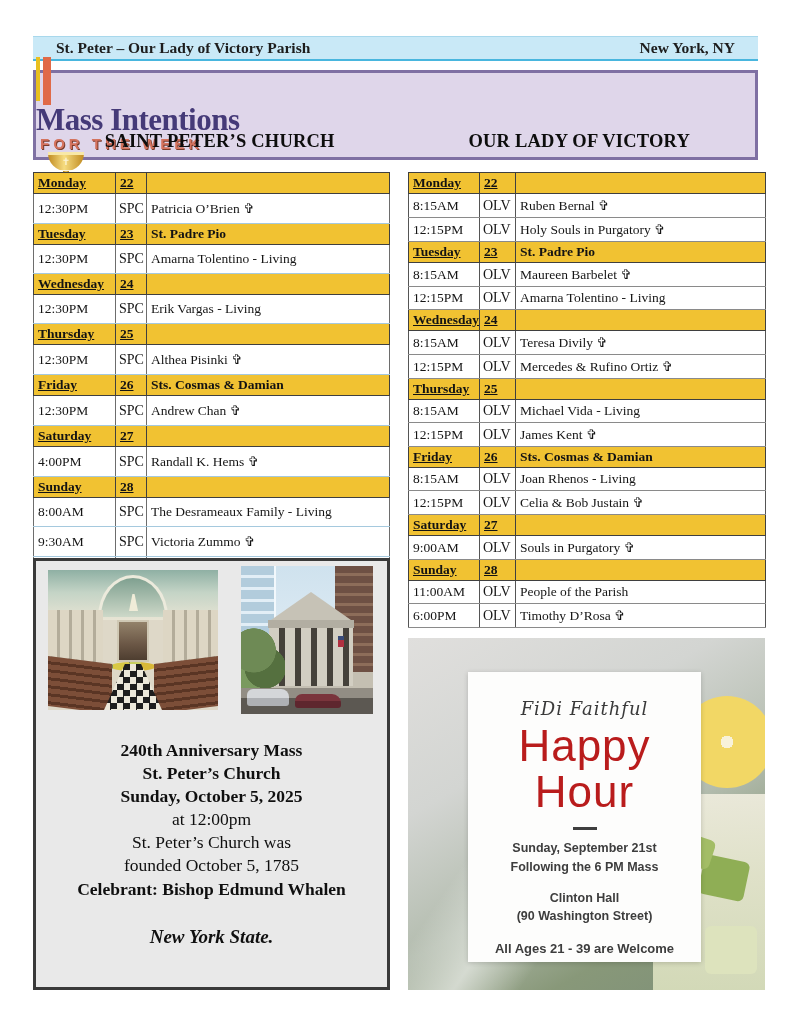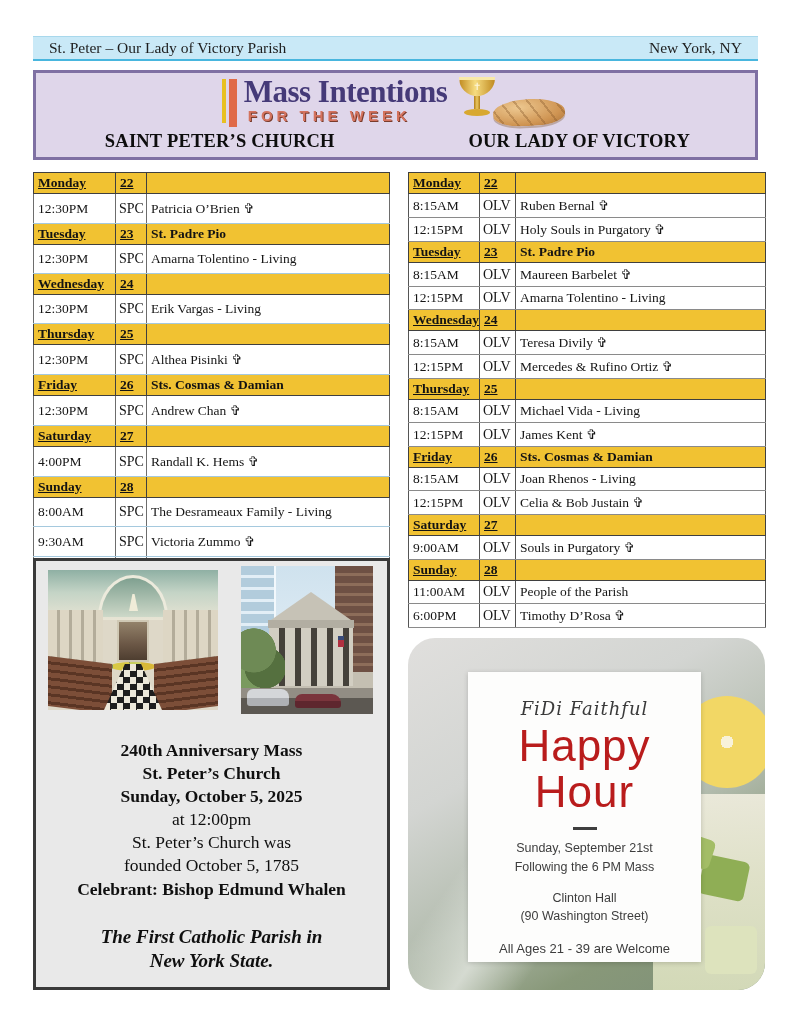--- a/index.html
+++ b/index.html
@@ -4,26 +4,26 @@
 <style>
   html,body{margin:0;padding:0;background:#fff;}
   .page{position:relative;width:791px;height:1024px;background:#fff;overflow:hidden;
         font-family:"Liberation Serif",serif;color:#151515;}
 
   
   .masthead{position:absolute;left:33px;top:36px;width:725px;height:25px;
     background:var(--masthead-bg);border-top:1px solid #a8d8ec;
     border-bottom:2px solid var(--masthead-border);
     display:flex;justify-content:space-between;align-items:center;
-    padding:0 16px;box-sizing:border-box;font-size:15.5px;font-weight:400;color:#1d1d1d;}
+    padding:0 23px;box-sizing:border-box;font-size:15.5px;font-weight:700;color:#1d1d1d;}
 
   
   .banner{position:absolute;left:33px;top:70px;width:725px;height:90px;
     background:var(--banner-bg);border:3px solid var(--banner-border);box-sizing:border-box;}
-  .logo-row{display:flex;justify-content:center;align-items:flex-start;margin-top:4px;height:52px;}
+  .logo-row{display:flex;justify-content:center;align-items:flex-start;margin-top:4px;height:52px;flex-direction:column;}
   .accent-bars{display:flex;align-items:flex-start;gap:3px;margin-top:2px;margin-right:7px;}
   .bar-y{display:block;width:4px;height:44px;background:#e8c020;}
   .bar-o{display:block;width:8px;height:48px;background:#e06a48;}
   .logo-text{text-align:left;}
   .logo-title{font-size:31px;line-height:30px;color:var(--logo-title);font-weight:600;letter-spacing:-0.5px;}
   .logo-subtitle{font-size:15px;font-weight:bold;letter-spacing:4px;color:var(--logo-subtitle);
     text-shadow:1px 1px 0 #7a3c2c;margin-top:0px;padding-left:4px;font-family:"Liberation Sans",sans-serif;}
   .logo-art{position:relative;width:116px;height:52px;margin-left:6px;}
   .chalice{position:absolute;left:6px;top:0;width:36px;height:52px;}
   .chalice-cup{width:36px;height:19px;background:linear-gradient(90deg,#c08a20,#f6dc80 45%,#c08a20);
@@ -110,21 +110,21 @@
     background:linear-gradient(180deg,#928d84 0 38%,#5c5852 38%);}
   .ext-car-silver{position:absolute;left:6px;bottom:8px;width:42px;height:17px;
     background:linear-gradient(180deg,#d4d6d9 0 55%,#aeb0b4 55%);border-radius:6px 8px 3px 3px;}
   .ext-car-red{position:absolute;left:54px;bottom:6px;width:46px;height:14px;
     background:linear-gradient(180deg,#7a343c 0 50%,#5e262e 50%);border-radius:7px 9px 3px 3px;}
   .ann-text{text-align:center;font-size:17.5px;line-height:1.32;color:#0f0f0f;margin-top:20px;}
   .ann-text .b{font-weight:bold;}
   .ann-italic{margin-top:24px;font-weight:bold;font-style:italic;font-size:19px;line-height:1.3;}
 
   
-  .flyer{position:absolute;left:408px;top:638px;width:357px;height:352px;overflow:hidden;border-radius:27px;}
+  .flyer{position:absolute;left:408px;top:638px;width:357px;height:352px;overflow:hidden;}
   .fl-bg{position:absolute;inset:0;
     background:linear-gradient(150deg,#e0dfdd 0%,#d3d5d2 32%,#b3bcae 58%,#889879 78%,#7d8f78 100%);}
   .fl-streak{position:absolute;left:-50px;top:150px;width:320px;height:240px;transform:rotate(9deg);
     background:linear-gradient(115deg,transparent 32%,rgba(255,255,255,.55) 48%,transparent 62%);}
   .fl-lemon{position:absolute;right:-8px;top:58px;width:92px;height:92px;border-radius:50%;
     background:radial-gradient(circle,#f8f2da 0 10%,#f2d765 10% 76%,#f8f4e2 76% 86%,#eec94e 86% 100%);}
   .fl-glass{position:absolute;right:0;bottom:0;width:112px;height:196px;
     background:linear-gradient(180deg,#eceadb 0%,#e3e4cc 40%,#d6dcba 100%);opacity:.96;}
   .fl-cube{position:absolute;border-radius:6px;}
   .fl-cube1{right:18px;bottom:92px;width:46px;height:40px;background:#8fae55;transform:rotate(12deg);}
@@ -134,21 +134,21 @@
   .fl-mint{position:absolute;right:98px;top:158px;width:36px;height:32px;
     background:radial-gradient(circle at 35% 40%,#79a052 0 38%,transparent 39%),
                radial-gradient(circle at 70% 62%,#5d8a3f 0 42%,transparent 43%);}
   .flyer-card{position:absolute;left:60px;top:34px;width:233px;height:290px;background:#fdfdfc;
     box-shadow:0 1px 5px rgba(0,0,0,.18);text-align:center;
     font-family:"Liberation Sans",sans-serif;color:#3c3c3c;box-sizing:border-box;}
   .fl-brand{margin-top:26px;font-family:"DejaVu Serif",serif;font-style:italic;
     font-size:18px;letter-spacing:1px;color:#3a3a3a;}
   .fl-title{margin-top:4px;font-size:44px;line-height:1.05;font-weight:400;letter-spacing:1px;color:#b91c1c;}
   .fl-divider{width:24px;height:3px;background:#3f3f3f;margin:12px auto 9px;}
-  .fl-meta{font-size:12.5px;line-height:1.45;color:#3d3d3d;}
+  .fl-meta{font-size:12.5px;line-height:1.45;color:#3d3d3d;font-weight:bold;}
   .fl-venue{margin-top:13px;}
   .fl-footer{margin-top:15px;font-size:13px;}
 </style>
 </head>
 <body>
 
 <div class="page">
 
   <div class="masthead">
     <span>St. Peter – Our Lady of Victory Parish</span>
@@ -408,21 +408,20 @@
     </div>
     <div class="ann-text">
       <div class="b">240th Anniversary Mass</div>
       <div class="b">St. Peter’s Church</div>
       <div class="b">Sunday, October 5, 2025</div>
       <div>at 12:00pm</div>
       <div>St. Peter’s Church was</div>
       <div>founded October 5, 1785</div>
       <div class="b">Celebrant: Bishop Edmund Whalen</div>
       <div class="ann-italic">
-        <div>The First Catholic Parish in</div>
         <div>New York State.</div>
       </div>
     </div>
   </div>
 
   <div class="flyer">
     <div class="fl-bg"></div>
     <div class="fl-streak"></div>
     <div class="fl-lemon"></div>
     <div class="fl-glass"></div>

